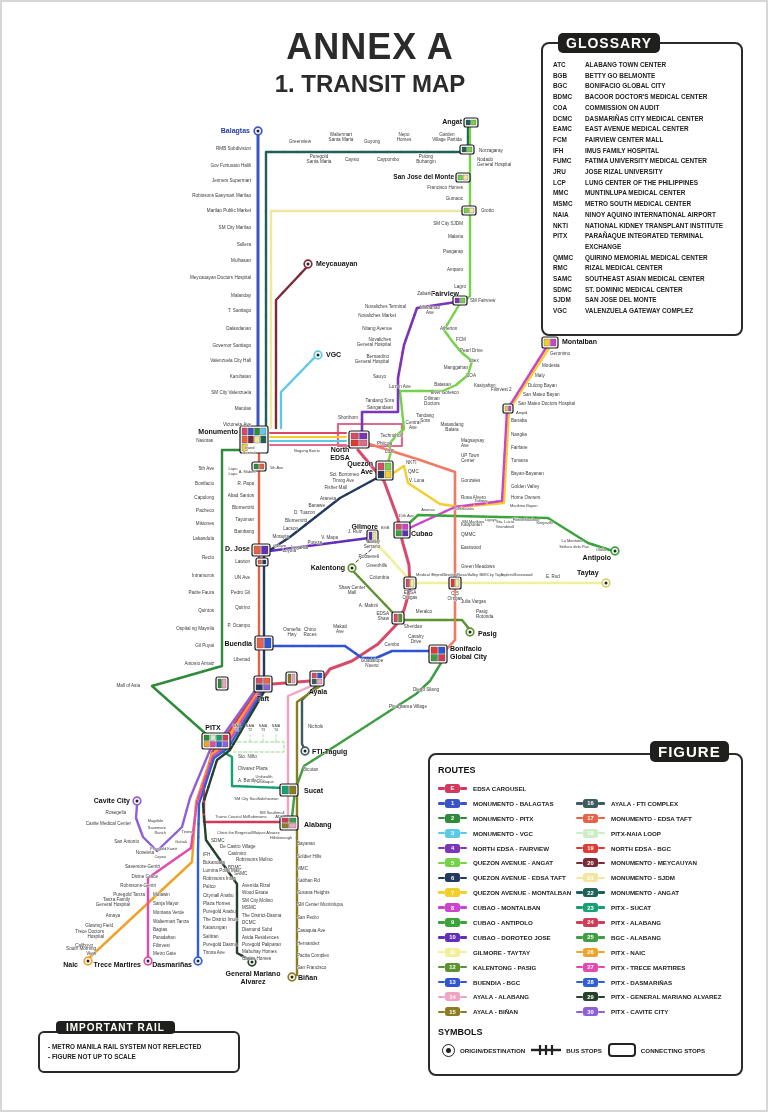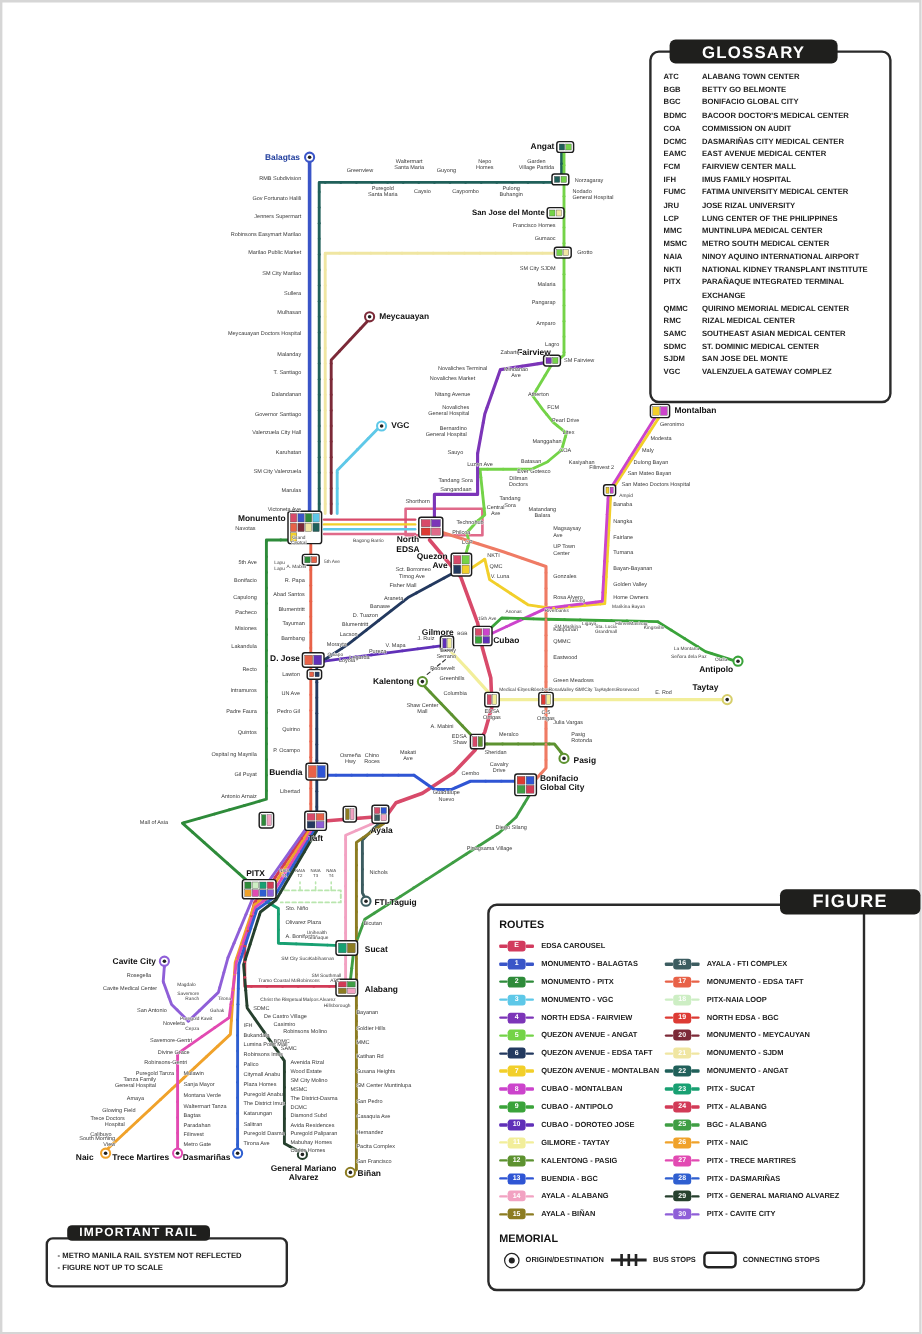--- a/index.html
+++ b/index.html
@@ -4,30 +4,30 @@
 <style>
   html,body{margin:0;padding:0;background:#e9e9e9;}
   #page{position:relative;width:768px;height:1112px;background:#fff;margin:0 auto;
         font-family:"Liberation Sans",sans-serif;overflow:hidden;
         box-shadow:inset 0 0 0 2px #d6d6d6;}
   #title{position:absolute;left:180px;top:26px;width:380px;text-align:center;color:#2b2b2b;}
   #title .t1{font-size:36px;font-weight:700;letter-spacing:1px;}
   #title .t2{font-size:24px;font-weight:700;margin-top:2px;}
   .panel{position:absolute;background:#fff;border:2px solid #2a2a2a;border-radius:8px;}
   .chip{position:absolute;background:#1f1f1d;color:#fff;font-weight:700;border-radius:5px;
-        padding:2px 27px;letter-spacing:1px;}
+        padding:2px 8px;letter-spacing:1px;}
   
   #glossary{left:541px;top:42px;width:198px;height:290px;}
   #glossary-chip{left:558px;top:33px;font-size:14px;}
   #glossary-rows{position:absolute;left:10px;top:16px;right:6px;}
   .g-row{display:flex;font-size:6.4px;line-height:10.7px;color:#1c1c1c;}
   .g-abbr{width:32px;font-weight:700;flex:0 0 32px;}
   .g-name{font-weight:700;color:#222;}
   
-  #legend{left:406px;top:753px;width:311px;height:319px;}
+  #legend{left:428px;top:753px;width:311px;height:319px;}
   #legend-chip{left:650px;top:741px;font-size:15px;}
   #routes-title{position:absolute;left:8px;top:10px;font-size:9px;font-weight:700;color:#111;}
   .lg-col{position:absolute;top:26px;display:flex;flex-direction:column;}
   #lg-col1{left:8px;}
   #lg-col2{left:146px;padding-top:14.9px;}
   .lg-row{display:flex;align-items:center;height:14.9px;}
   .lg-dash{width:7px;height:2.5px;border-radius:1px;}
   .lg-badge{width:15px;height:9px;border-radius:2.5px;color:#fff;font-size:5.8px;font-weight:700;
             display:flex;align-items:center;justify-content:center;}
   .lg-label{font-size:6.2px;font-weight:700;color:#222;margin-left:6px;white-space:nowrap;}
@@ -43,20 +43,24 @@
   #notes{left:38px;top:1031px;width:198px;height:38px;border-radius:6px;}
   #notes-chip{left:56px;top:1021px;font-size:10px;border-radius:4px;padding:1px 10px;}
   #notes-items{position:absolute;left:8px;top:9px;}
   #notes-items div{font-size:6.4px;font-weight:700;color:#1c1c1c;line-height:10px;}
   #mapsvg{position:absolute;left:0;top:0;}
 </style>
 </head>
 <body>
 
 <div id="page">
+  <div id="title">
+    <div class="t1">ANNEX A</div>
+    <div class="t2">1. TRANSIT MAP</div>
+  </div>
 
   <svg id="mapsvg" width="768" height="1112" viewBox="0 0 768 1112">
       <g>
         <polyline points="358,450 384,481 398,519 402,540 409,565 410,589 404,610 396,625 378,644 352,661 330,669 322,680 273,684" fill="none" stroke="#d84a6a" stroke-width="3" stroke-linecap="round" stroke-linejoin="round"></polyline>
         <polyline points="338,424 402,424 402,446 338,446 338,424" fill="none" stroke="#e06a8a" stroke-width="2.2" stroke-linecap="round" stroke-linejoin="round"></polyline>
         <polyline points="258,131 258,428" fill="none" stroke="#3a55c8" stroke-width="3" stroke-linecap="round" stroke-linejoin="round"></polyline>
         <polyline points="266,428 266,152 460,152 468,145 468,127" fill="none" stroke="#20605a" stroke-width="2.4" stroke-linecap="round" stroke-linejoin="round"></polyline>
         <polyline points="271,428 271,211 462,211" fill="none" stroke="#f0e6a2" stroke-width="2.4" stroke-linecap="round" stroke-linejoin="round"></polyline>
         <polyline points="276,428 276,300 306,268" fill="none" stroke="#7c2a38" stroke-width="2.4" stroke-linecap="round" stroke-linejoin="round"></polyline>
         <polyline points="281,428 281,392 315,357" fill="none" stroke="#5ec8e8" stroke-width="2.4" stroke-linecap="round" stroke-linejoin="round"></polyline>
@@ -1490,21 +1494,21 @@
           <span class="lg-dash" style="background: rgb(38, 64, 46);"></span>
           <span class="lg-label">PITX - GENERAL MARIANO ALVAREZ</span>
         </div>
         <div class="lg-row">
           <span class="lg-dash" style="background: rgb(143, 95, 216);"></span>
           <span class="lg-badge" style="background: rgb(143, 95, 216);">30</span>
           <span class="lg-dash" style="background: rgb(143, 95, 216);"></span>
           <span class="lg-label">PITX - CAVITE CITY</span>
         </div>
       </div>
-    <div id="symbols-title">MEMORIAL</div>
+    <div id="symbols-title">SYMBOLS</div>
     <div id="symbols-row">
       <div class="sym-item">
         <span class="sym-origin">
             <i></i>
           </span>
         <span class="sym-label">ORIGIN/DESTINATION</span>
       </div>
       <div class="sym-item">
         <svg width="30" height="12" viewBox="0 0 30 12">
           <line x1="0" y1="6" x2="30" y2="6" stroke="#222" stroke-width="2.4"></line>

